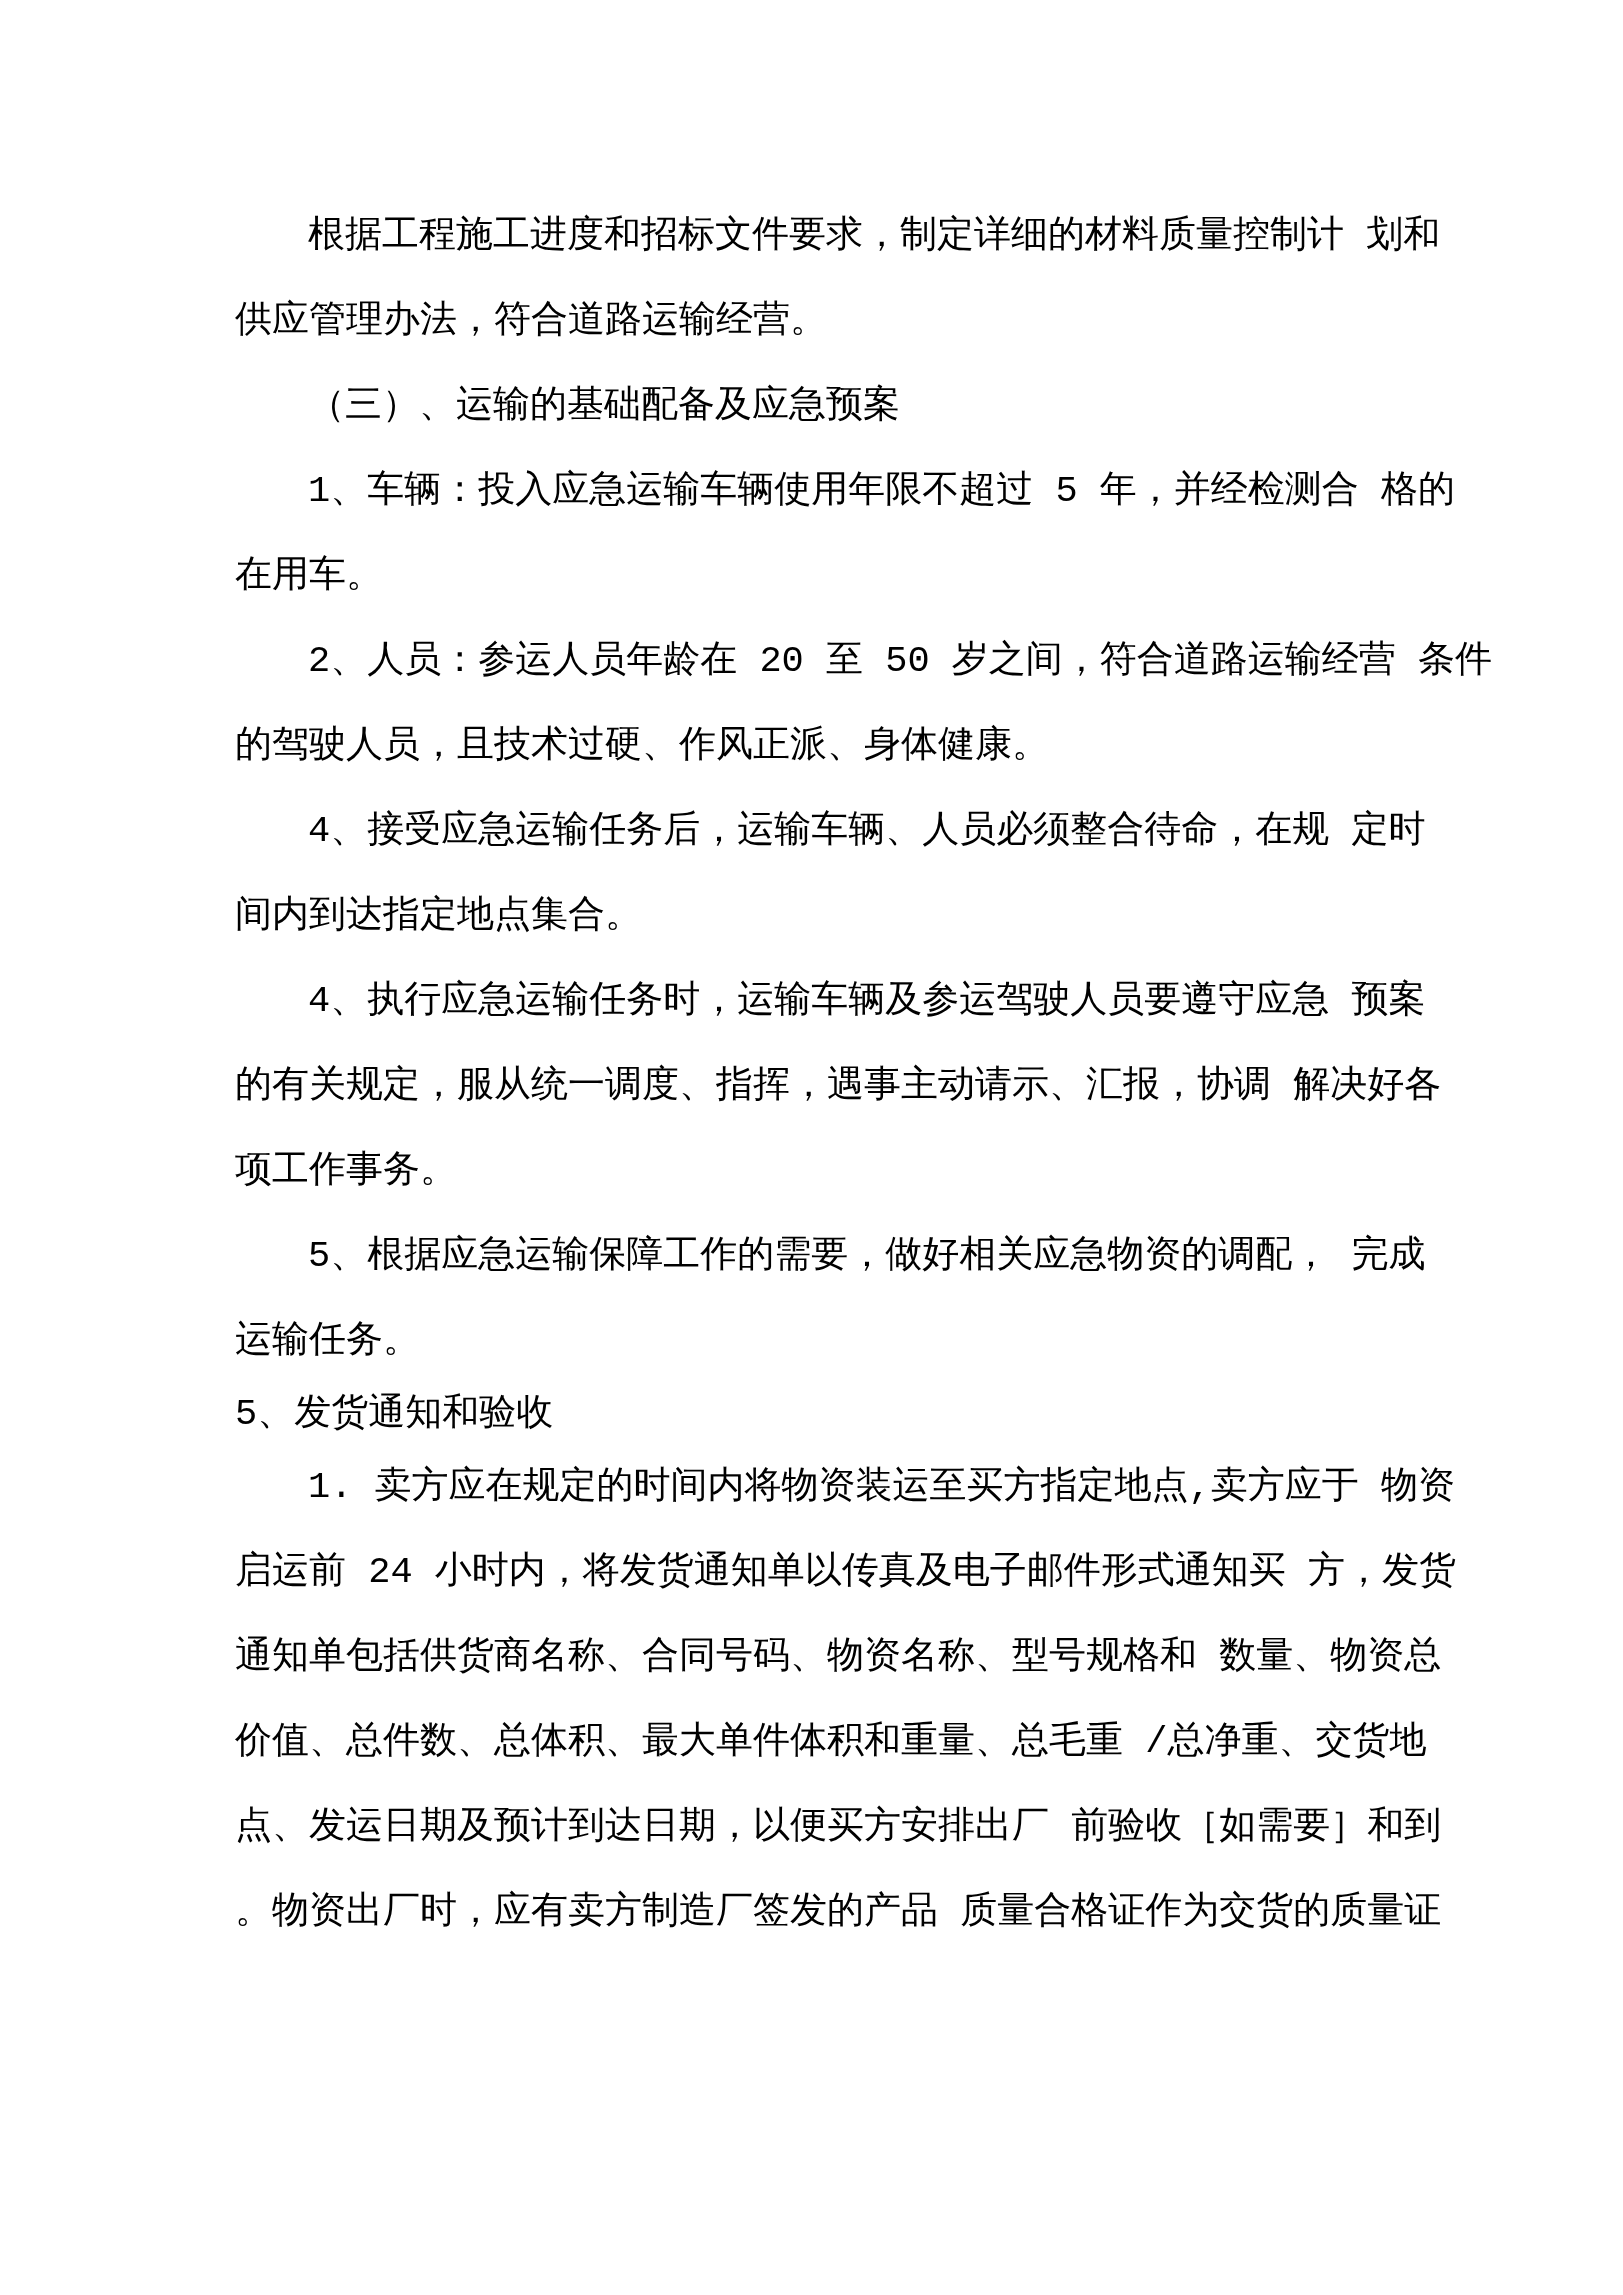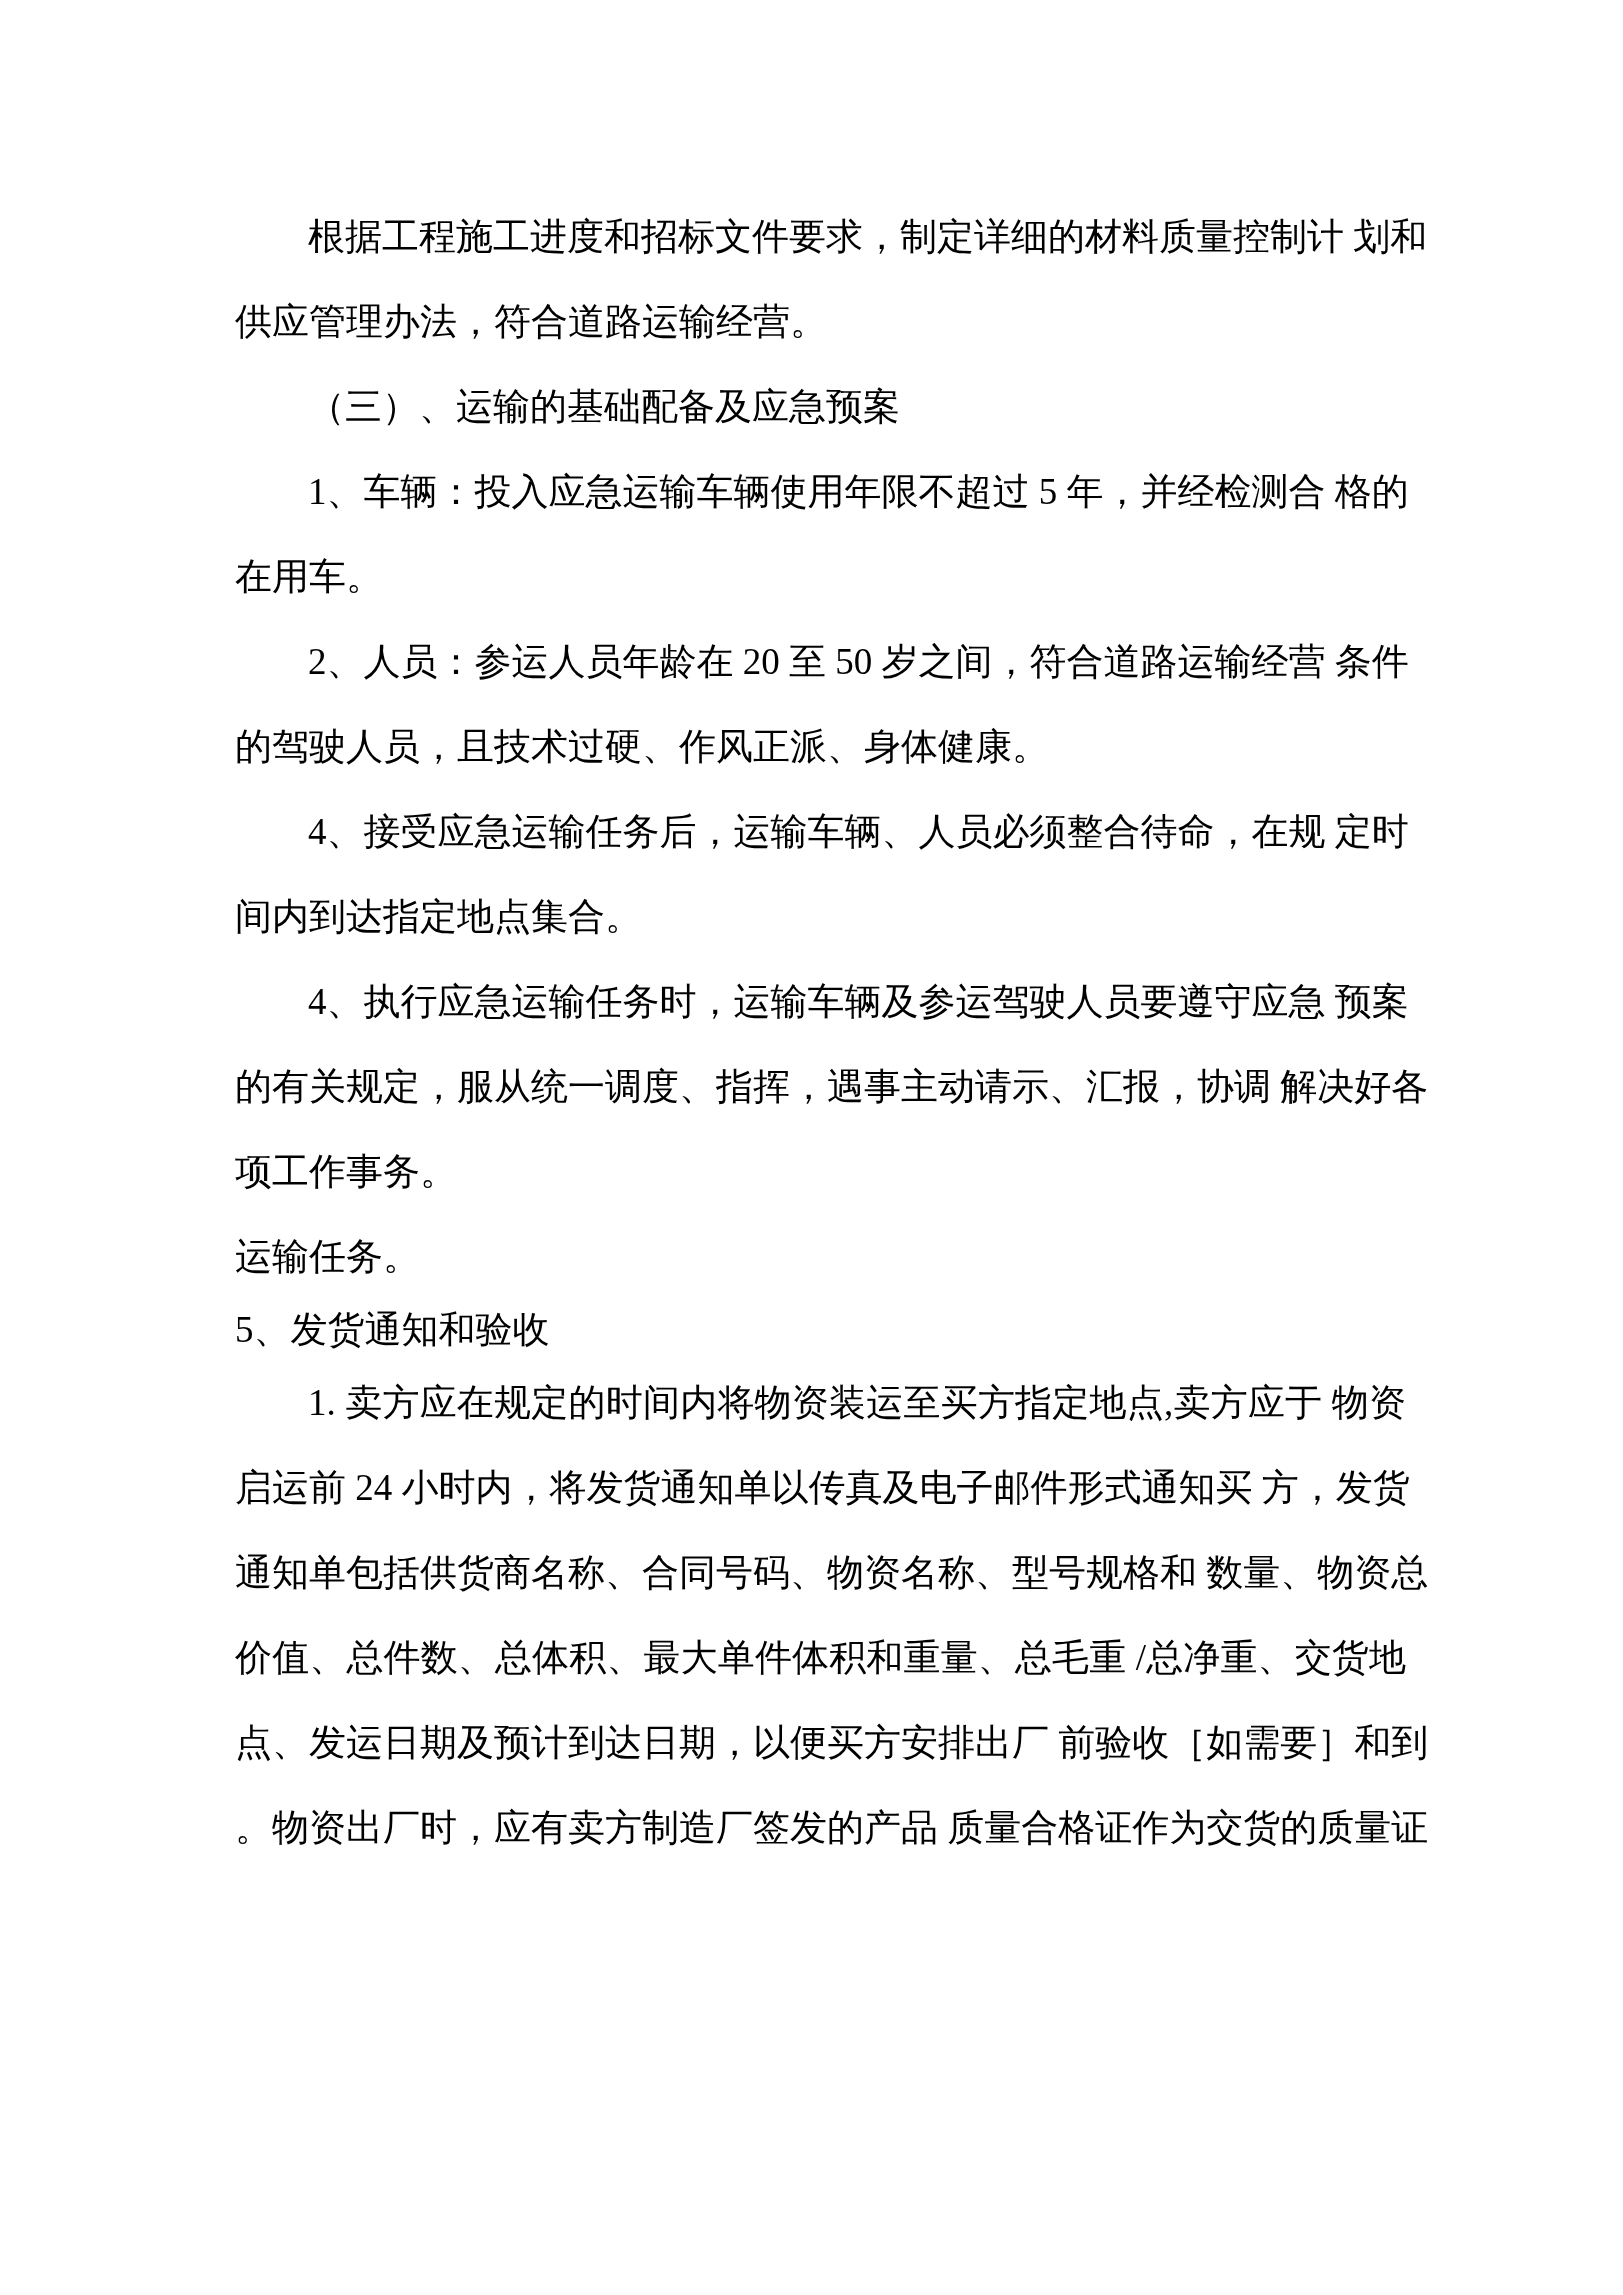--- a/index.html
+++ b/index.html
@@ -7,21 +7,21 @@
     padding: 0;
     background: #ffffff;
   }
   .page {
     position: relative;
     width: 1623px;
     height: 2295px;
     background: #ffffff;
     box-sizing: border-box;
     padding-top: 194px;
-    font-family: Liberation Serif, serif;
+    font-family: Liberation Mono, monospace;
     font-size: 37px;
     color: #000000;
     overflow: hidden;
   }
   .line {
     margin-left: 235px;
     width: 1171px;
     height: 85px;
     line-height: 85px;
     white-space: nowrap;
@@ -48,20 +48,21 @@
   <div class="line indent">（三）、运输的基础配备及应急预案</div>
   <div class="line indent j">1、车辆：投入应急运输车辆使用年限不超过 5 年，并经检测合 格的</div>
   <div class="line">在用车。</div>
   <div class="line indent j">2、人员：参运人员年龄在 20 至 50 岁之间，符合道路运输经营 条件</div>
   <div class="line">的驾驶人员，且技术过硬、作风正派、身体健康。</div>
   <div class="line indent j">4、接受应急运输任务后，运输车辆、人员必须整合待命，在规 定时</div>
   <div class="line">间内到达指定地点集合。</div>
   <div class="line indent j">4、执行应急运输任务时，运输车辆及参运驾驶人员要遵守应急 预案</div>
   <div class="line j">的有关规定，服从统一调度、指挥，遇事主动请示、汇报，协调 解决好各</div>
   <div class="line">项工作事务。</div>
+  <div class="line indent j">5、根据应急运输保障工作的需要，做好相关应急物资的调配， 完成</div>
   <div class="line">运输任务。</div>
   <div class="line tight">5、发货通知和验收</div>
   <div class="line indent j">1. 卖方应在规定的时间内将物资装运至买方指定地点,卖方应于 物资</div>
   <div class="line j">启运前 24 小时内，将发货通知单以传真及电子邮件形式通知买 方，发货</div>
   <div class="line j">通知单包括供货商名称、合同号码、物资名称、型号规格和 数量、物资总</div>
   <div class="line j">价值、总件数、总体积、最大单件体积和重量、总毛重 /总净重、交货地</div>
   <div class="line j">点、发运日期及预计到达日期，以便买方安排出厂 前验收［如需要］和到</div>
   <div class="line j">。物资出厂时，应有卖方制造厂签发的产品 质量合格证作为交货的质量证</div>
 </div>
 

